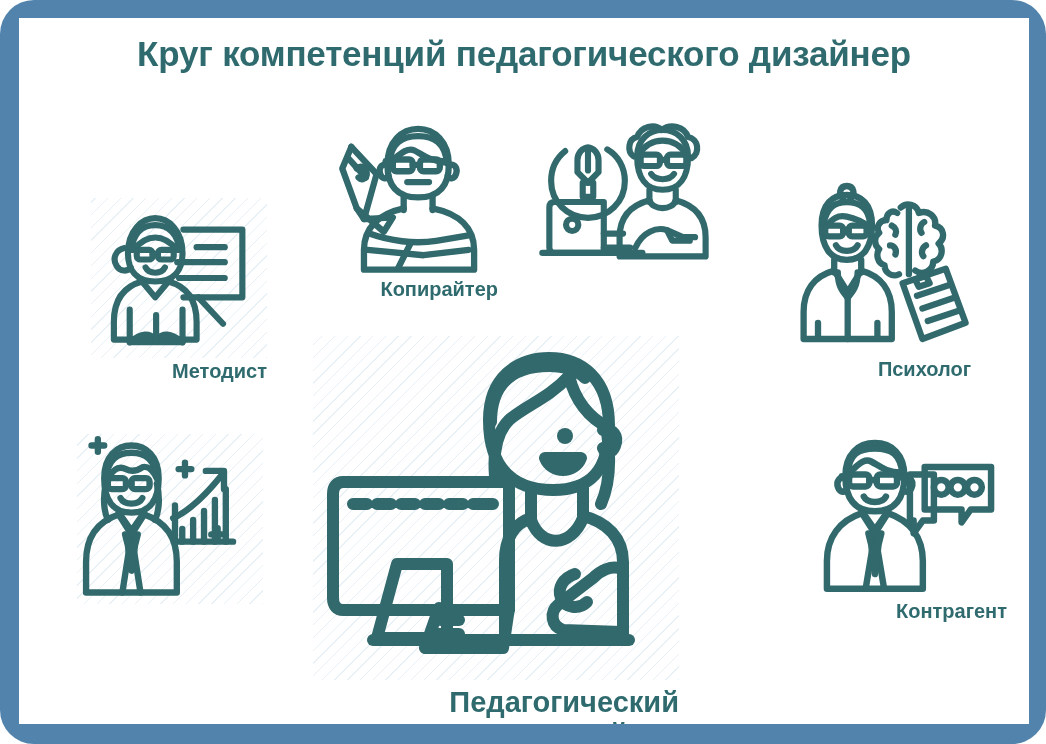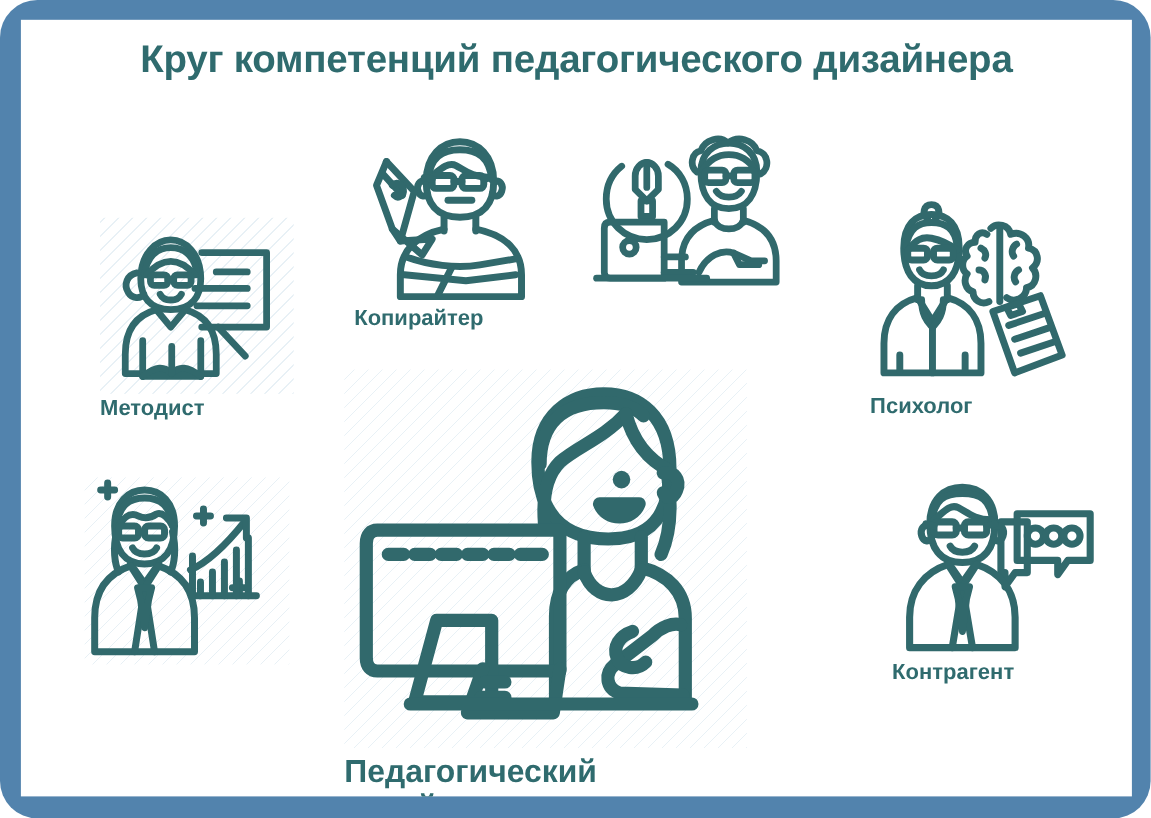--- a/index.html
+++ b/index.html
@@ -64,21 +64,21 @@
     position: absolute;
     box-sizing: border-box;
   }
   .node .art {
     position: relative;
     width: 100%;
   }
   .node svg { display: block; width: 100%; height: 100%; }
 
   .caption {
-    text-align: left;
+    text-align: right;
     font-weight: bold;
     color: #2F6B6E;
     line-height: 1.12;
     font-size: 20px;
     margin-top: 2px;
     white-space: pre-line;
   }
 
   
   #node-methodist { left: 72px;  top: 180px; width: 176px; }
@@ -108,21 +108,21 @@
     inset: 0;
   }
   .art > svg { position: relative; }
 </style>
 </head>
 <body>
 
 <div id="poster">
   <div id="canvas">
 
-    <div id="title">Круг компетенций педагогического дизайнера</div>
+    <div id="title">Круг компетенций педагогического дизайнер</div>
 
     <div class="node" id="node-methodist">
       <div class="art">
         <div class="bg-tile hatch"></div>
         <svg viewBox="0 0 200 180" fill="none" stroke="#31696C" stroke-width="7" stroke-linecap="round" stroke-linejoin="round">
 
           <path d="M105 35 H172 V112 H105"></path>
           <path d="M120 55 H152"></path>
           <path d="M98 72 H152"></path>
           <path d="M100 90 H152"></path>

